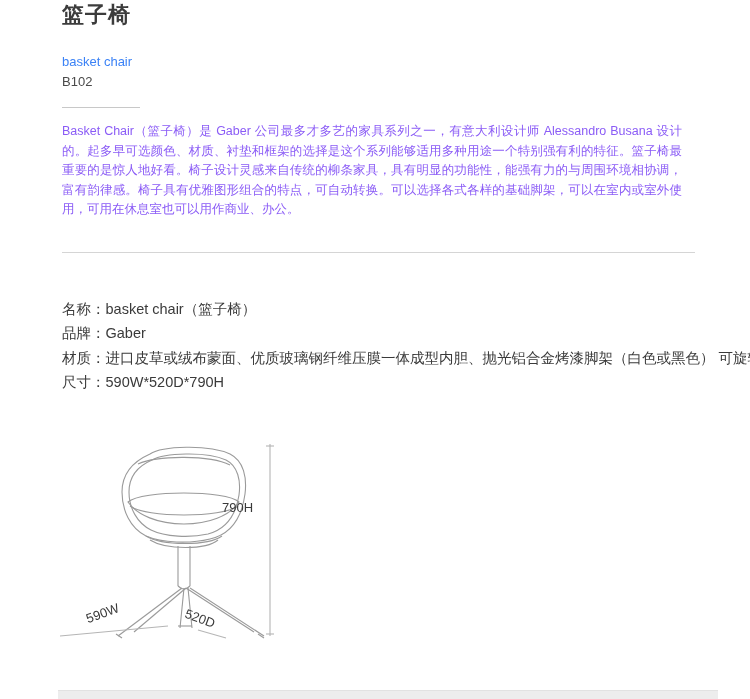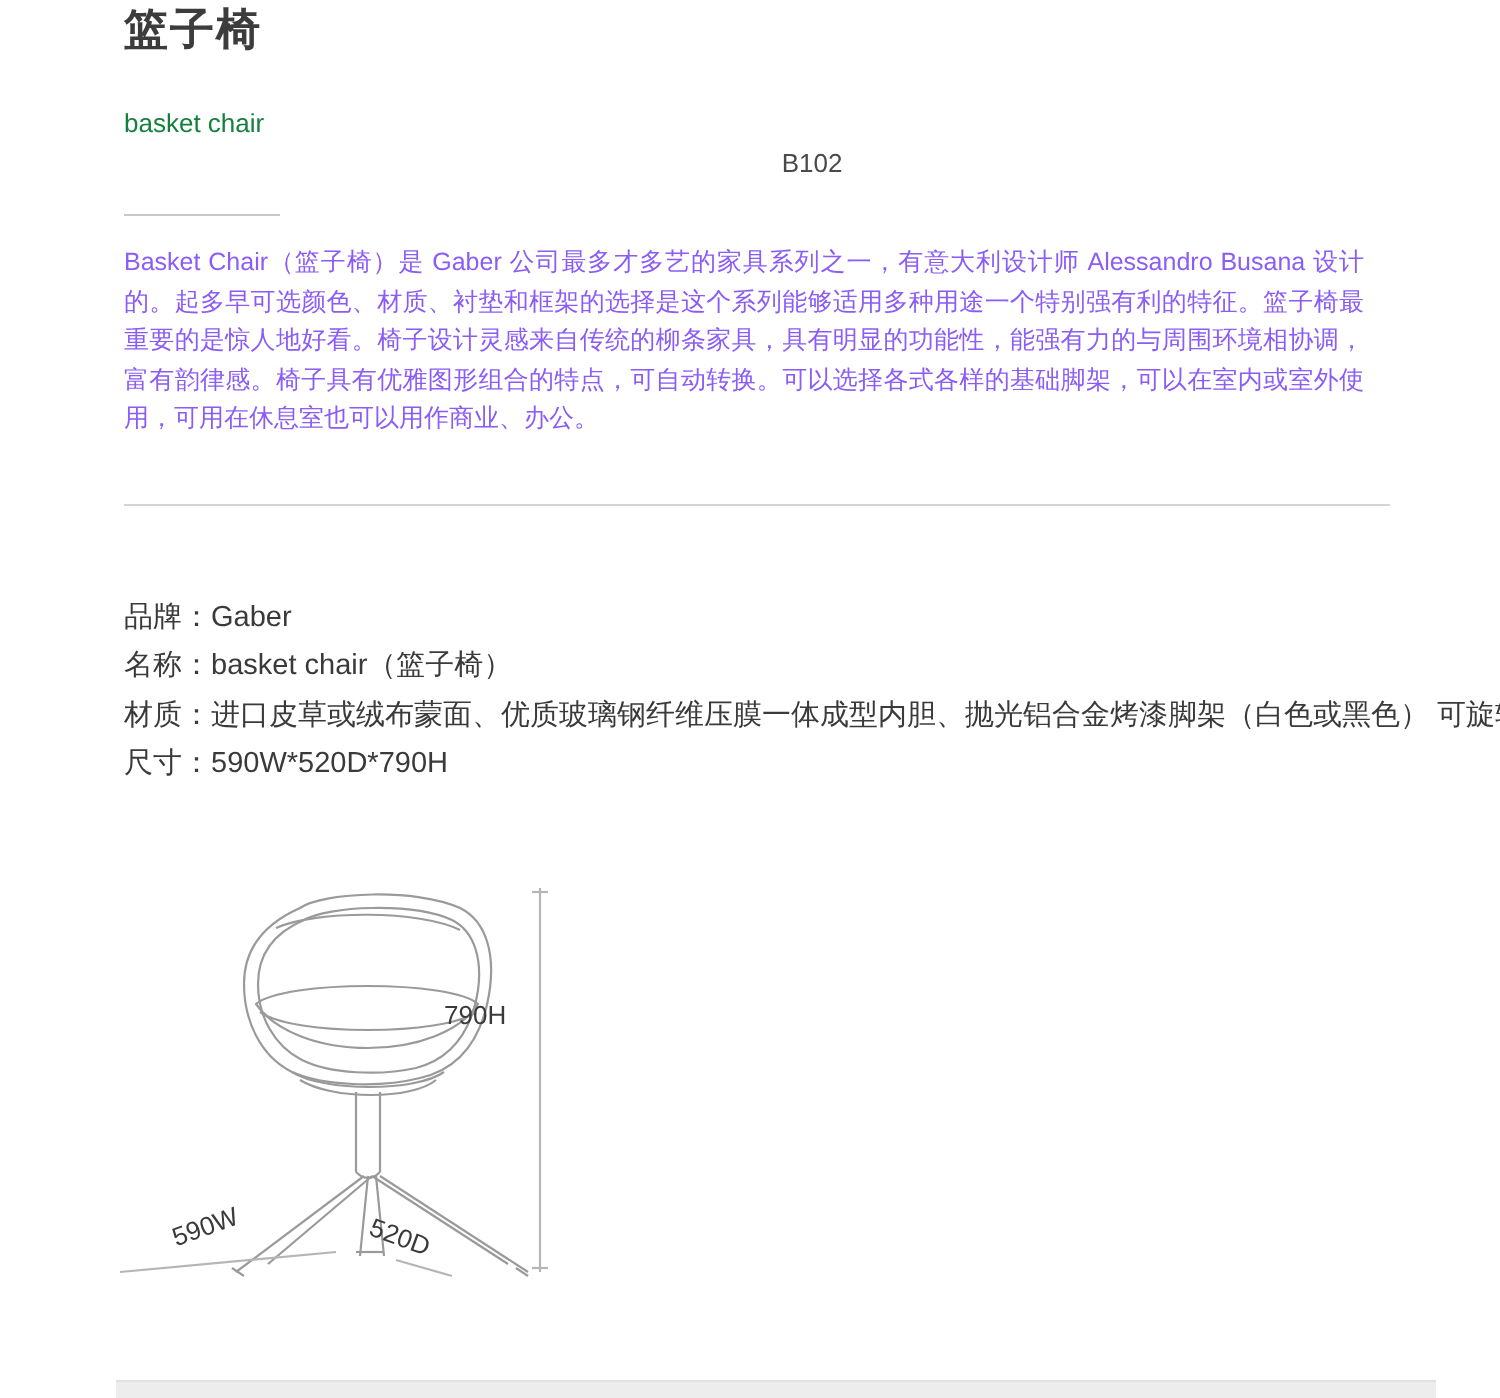--- a/index.html
+++ b/index.html
@@ -27,29 +27,28 @@
     font-size: 22px;
     font-weight: bold;
     color: #3c3c3c;
     letter-spacing: 1px;
     margin: 0;
     padding-top: 0px;
     line-height: 30px;
   }
   .title-en {
     font-size: 13px;
-    color: #15803d;
+    color: #3b82f6;
     margin-top: 22px;
     line-height: 20px;
   }
   .title-code {
     font-size: 13px;
     color: #4a4a4a;
     line-height: 20px;
-    text-align: center;
   }
   .short-rule {
     width: 78px;
     height: 1px;
     background: #c8c8c8;
     margin: 15px 0 14px 0;
   }
   .desc {
     font-size: 12.5px;
     line-height: 19.5px;
@@ -122,22 +121,22 @@
     <h1 class="title-cn">篮子椅</h1>
     <div class="title-en">basket chair</div>
     <div class="title-code">B102</div>
     <div class="short-rule"></div>
     <div class="desc">Basket Chair（篮子椅）是 Gaber 公司最多才多艺的家具系列之一，有意大利设计师 Alessandro Busana 设计的。起多早可选颜色、材质、衬垫和框架的选择是这个系列能够适用多种用途一个特别强有利的特征。篮子椅最重要的是惊人地好看。椅子设计灵感来自传统的柳条家具，具有明显的功能性，能强有力的与周围环境相协调，富有韵律感。椅子具有优雅图形组合的特点，可自动转换。可以选择各式各样的基础脚架，可以在室内或室外使用，可用在休息室也可以用作商业、办公。</div>
   </div>
 
   <div class="long-rule"></div>
 
   <div class="specs">
+    <div>名称：basket chair（篮子椅）</div>
     <div>品牌：Gaber</div>
-    <div>名称：basket chair（篮子椅）</div>
     <div>材质：进口皮草或绒布蒙面、优质玻璃钢纤维压膜一体成型内胆、抛光铝合金烤漆脚架（白色或黑色） 可旋转</div>
     <div>尺寸：590W*520D*790H</div>
   </div>
 
   <svg class="chair-svg" width="230" height="200" viewBox="0 0 230 200" fill="none" stroke="#9a9a9a" stroke-width="1.1">
 
     <path d="M92 14 C104 6, 150 4, 172 14 C186 21, 189 38, 187 54 C184 76, 174 94, 152 99 C132 104, 104 103, 88 96 C72 88, 64 70, 64 52 C64 34, 74 22, 92 14 Z"></path>
 
     <path d="M94 20 C106 13, 148 11, 168 20 C180 26, 183 41, 181 55 C178 74, 169 89, 150 94 C132 98, 107 97, 93 90 C79 83, 71 68, 71 52 C71 36, 80 26, 94 20 Z"></path>
 

